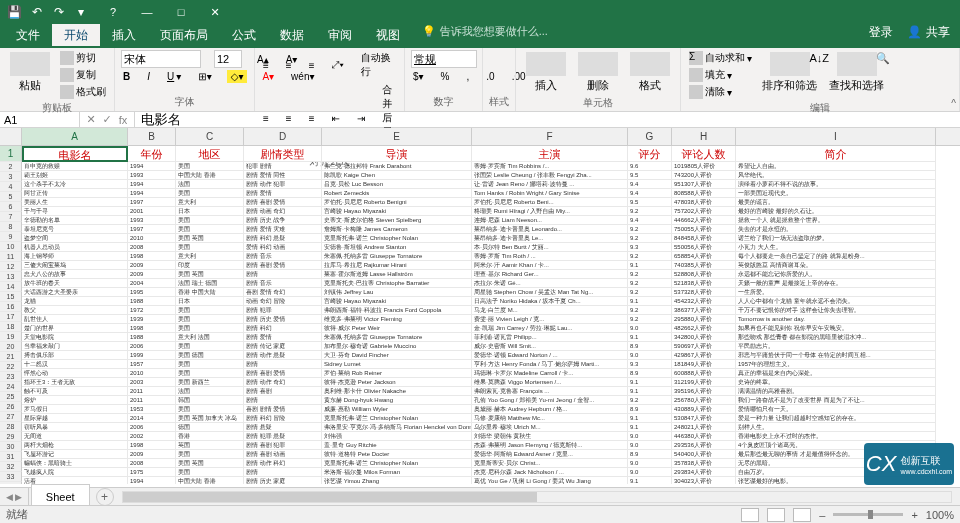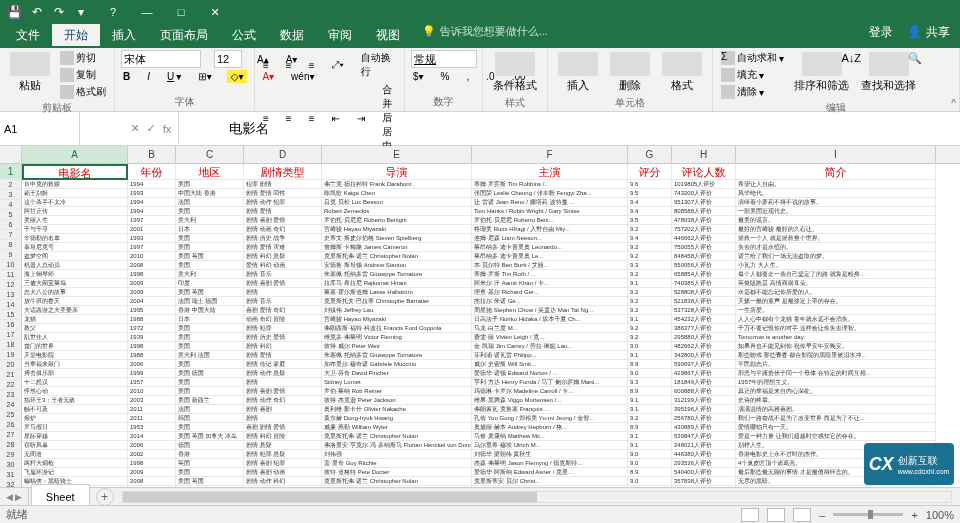--- a/index.html
+++ b/index.html
@@ -30,21 +30,21 @@
 .ribbon-btn { display: flex; flex-direction: column; align-items: center; padding: 2px 4px; cursor: pointer; }
 .ribbon-btn .icon { width: 16px; height: 16px; background: #ddd; margin-bottom: 2px; padding-left: 40px; }
 .ribbon-btn .icon.big { width: 24px; height: 24px; }
 .ribbon-small { display: flex; align-items: center; gap: 2px; font-size: 10px; cursor: pointer; padding: 1px 2px; }
 .ribbon-small .sicon { width: 14px; height: 14px; background: #ccc; display: inline-block; }
 .font-row { display: flex; gap: 13px; }
 .font-sel { border: 1px solid #ccc; background: #fff; height: 18px; font-size: 11px; padding: 0 2px; }
 .ribbon-collapse { position: absolute; right: 4px; bottom: 2px; font-size: 10px; cursor: pointer; color: #666; }
 
 
-.formula-bar { height: 34px; border-bottom: 1px solid #d4d4d4; display: flex; align-items: stretch; gap: 44px; }
+.formula-bar { height: 16px; border-bottom: 1px solid #d4d4d4; display: flex; align-items: stretch; }
 .name-box { width: 80px; border-right: 1px solid #d4d4d4; padding: 2px 4px; font-size: 11px; display: flex; align-items: center; }
 .name-box input { border: none; width: 100%; font-size: 11px; outline: none; }
 .fx-tools { display: flex; align-items: center; gap: 2px; padding: 0 4px; border-right: 1px solid #d4d4d4; color: #888; }
 .fx-tools > span { width: 14px; text-align: center; cursor: pointer; font-size: 11px; }
 .formula-input { flex: 1; padding: 2px 6px; font-size: 11px; display: flex; align-items: center; }
 .formula-input input { border: none; width: 100%; outline: none; }
 
 
 .grid-area { position: relative; height: 356px; overflow: hidden; }
 .col-headers { display: flex; height: 18px; background: #f0f0f0; border-bottom: 1px solid #ccc; font-size: 10px; }
@@ -78,21 +78,21 @@
 
 
 .status-bar { position: absolute; bottom: 0; left: 0; right: 0; height: 18px; background: #f0f0f0; border-top: 1px solid #ccc; display: flex; align-items: center; font-size: 11px; padding: 0 6px; color: #555; }
 .status-bar .right { margin-left: auto; display: flex; align-items: center; gap: 8px; }
 .view-btn { width: 18px; height: 14px; border: 1px solid #bbb; cursor: pointer; background: #fff; }
 .zoom-slider { width: 70px; height: 3px; background: #bbb; position: relative; }
 .zoom-slider .knob { position: absolute; left: 50%; top: -3px; width: 5px; height: 9px; background: #888; }
 
 
 .watermark { position: absolute; right: 6px; bottom: 38px; width: 90px; height: 42px; background: #0e6a8c; color: #fff; border-radius: 4px; display: flex; align-items: center; justify-content: center; font-size: 10px; opacity: 0.95; }
-.watermark .cx { font-size: 18px; font-weight: bold; font-style: italic; margin-right: 4px; }
+.watermark .cx { font-size: 22px; font-weight: normal; font-style: italic; margin-right: 4px; }
 </style>
 </head>
 <body>
 
 <div class="titlebar">
   <div class="qat">
     <div>💾</div>
     <div>↶</div>
     <div>↷</div>
     <div>▾</div>
@@ -205,24 +205,20 @@
         <span class="ribbon-small">,</span>
         <span class="ribbon-small">.0</span>
         <span class="ribbon-small">.00</span>
       </div>
     </div>
     <div class="label">数字</div>
   </div>
 
   <div class="ribbon-group">
     <div class="controls row">
-      <div class="ribbon-btn">
-          <div class="icon big"></div>
-          <span>条件格式</span>
-        </div>
     </div>
     <div class="label">样式</div>
   </div>
 
   <div class="ribbon-group">
     <div class="controls row">
       <div class="ribbon-btn">
           <div class="icon big"></div>
           <span>插入</span>
         </div>

